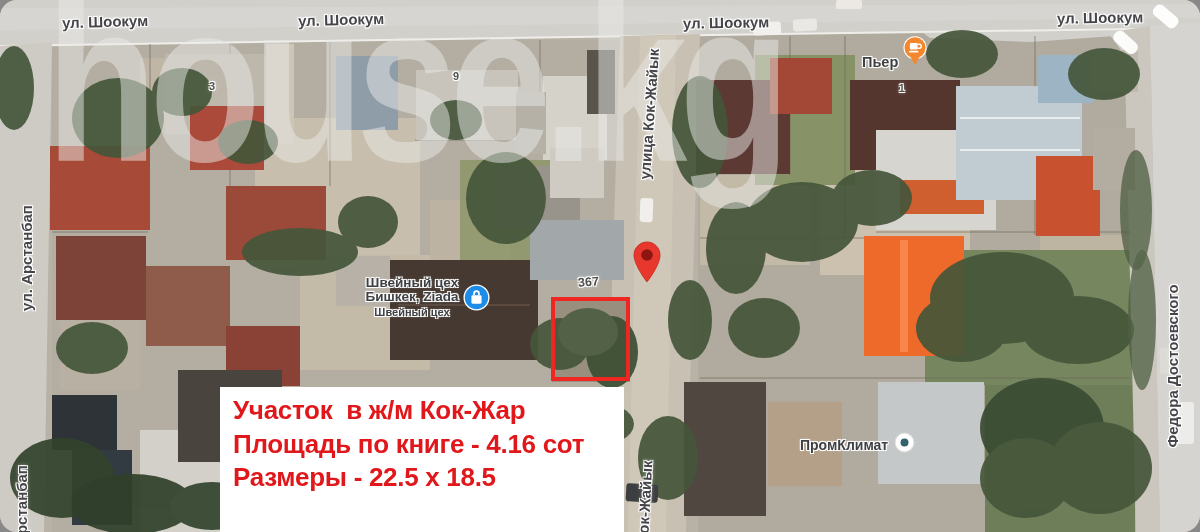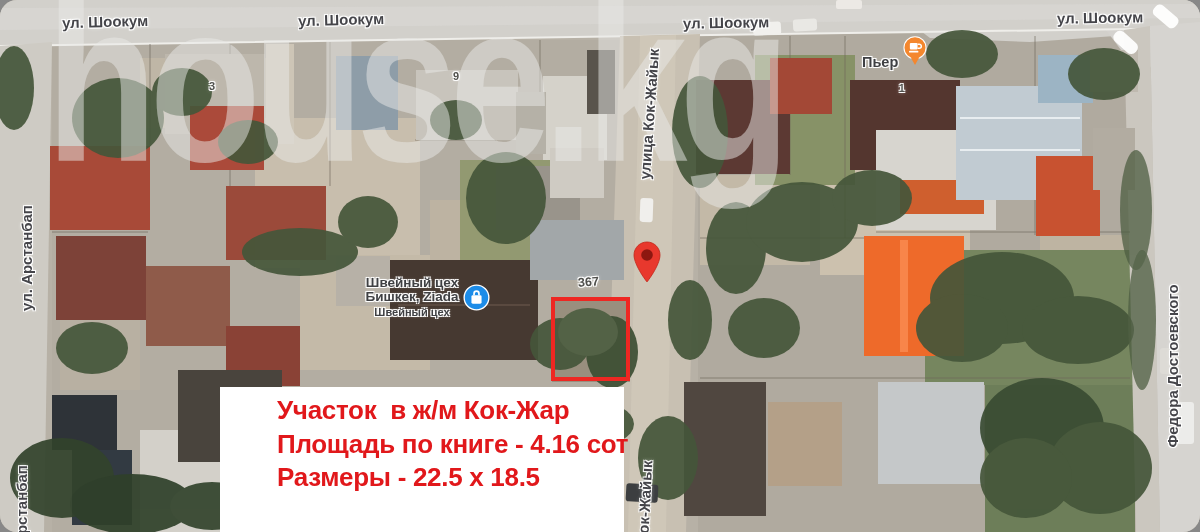--- a/index.html
+++ b/index.html
@@ -34,21 +34,21 @@
   .pier{display:flex;align-items:flex-start;gap:5px;}
   .prom{display:flex;align-items:center;gap:6px;}
   .parcel{position:absolute;z-index:8;border:4px solid #ee2722;}
   .marker{position:absolute;z-index:9;}
   .infobox{
     position:absolute;left:220px;top:387px;width:404px;height:145px;background:#ffffff;
     padding:7px 0 0 13px;z-index:10;box-sizing:border-box;
   }
   .ib-line{
     font-weight:bold;font-size:26px;line-height:33.5px;color:#e1181b;
-    white-space:pre;letter-spacing:-0.3px;margin-left:44px;
+    white-space:pre;letter-spacing:-0.3px;
   }
 </style>
 </head>
 <body>
 
 <div class="stage">
 
   <svg class="base" width="1200" height="532" viewBox="0 0 1200 532">
     <rect x="0" y="0" width="1200" height="532" fill="#b7b1a6"></rect>
     <g>
@@ -209,20 +209,29 @@
       <svg width="24" height="30" viewBox="0 0 22 28">
         <circle cx="11" cy="11" r="10.3" fill="#f4872e" stroke="#ffffff" stroke-width="1"></circle>
         <polygon points="7,20 15,20 11,27" fill="#f4872e"></polygon>
         <rect x="6.2" y="6.5" width="7.2" height="6.2" rx="1" fill="#ffffff"></rect>
         <path d="M13.4 7.6 h1.6 a1.9 1.9 0 0 1 0 3.8 h-1.6" fill="none" stroke="#ffffff" stroke-width="1.4"></path>
         <rect x="5.4" y="13.8" width="8.8" height="1.7" rx="0.8" fill="#ffffff"></rect>
       </svg>
     </span>
   </div>
 
+  <div class="poi prom" style="left:800px;top:432px;">
+    <span class="plabel" style="font-size:14px;">ПромКлимат</span>
+    <span>
+      <svg width="21" height="21" viewBox="0 0 20 20">
+        <circle cx="10" cy="10" r="9" fill="#ffffff" stroke="#dedcd8" stroke-width="1"></circle>
+        <circle cx="10" cy="10" r="3.8" fill="#33646b"></circle>
+      </svg>
+    </span>
+  </div>
 
   <div class="marker" style="left:631px;top:240px;">
     <svg width="32" height="44" viewBox="0 0 32 44">
       <path d="M16 2 C8.8 2 3 7.8 3 15 c0 10.4 13 27 13 27 s13 -16.6 13 -27 C29 7.8 23.2 2 16 2 Z" fill="#e8382d" stroke="#c22418" stroke-width="0.8"></path>
       <circle cx="16" cy="15" r="5.8" fill="#8d1710"></circle>
     </svg>
   </div>
 
   <div class="parcel" style="left:551px;top:297px;width:71px;height:76px;"></div>
 

